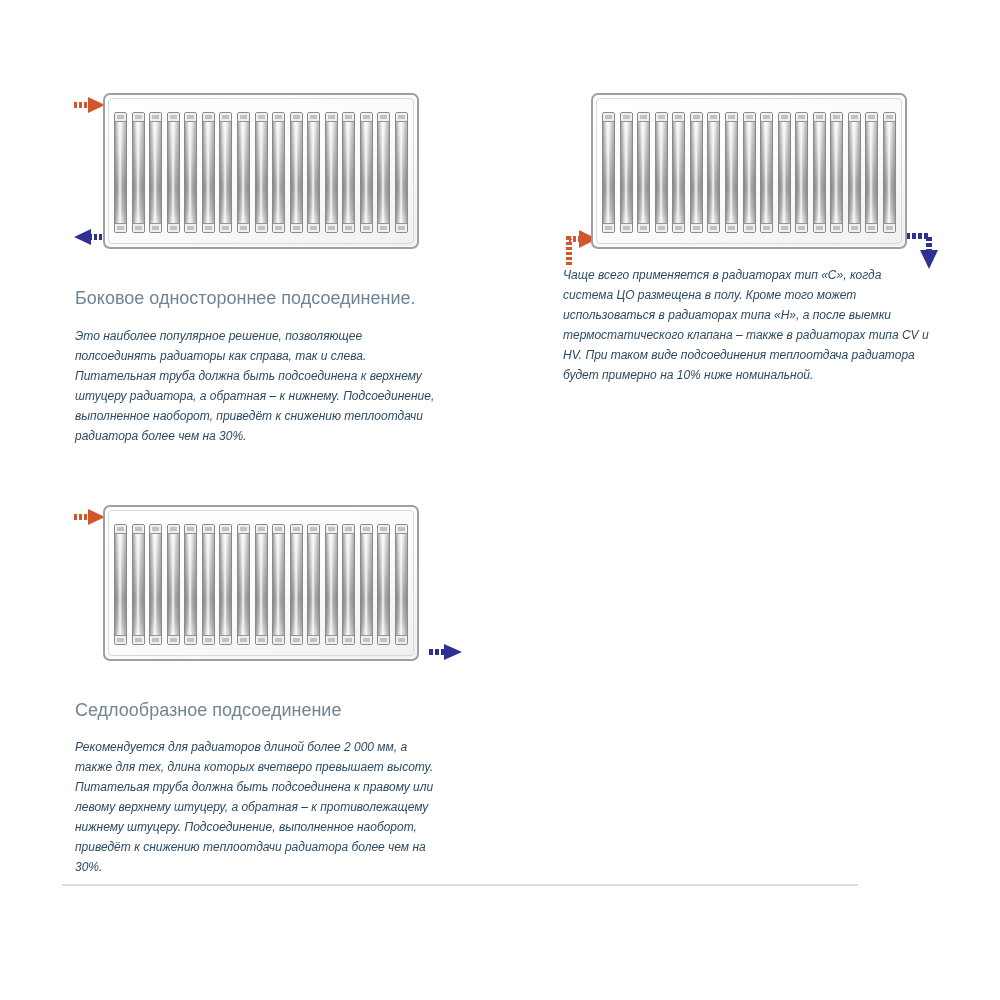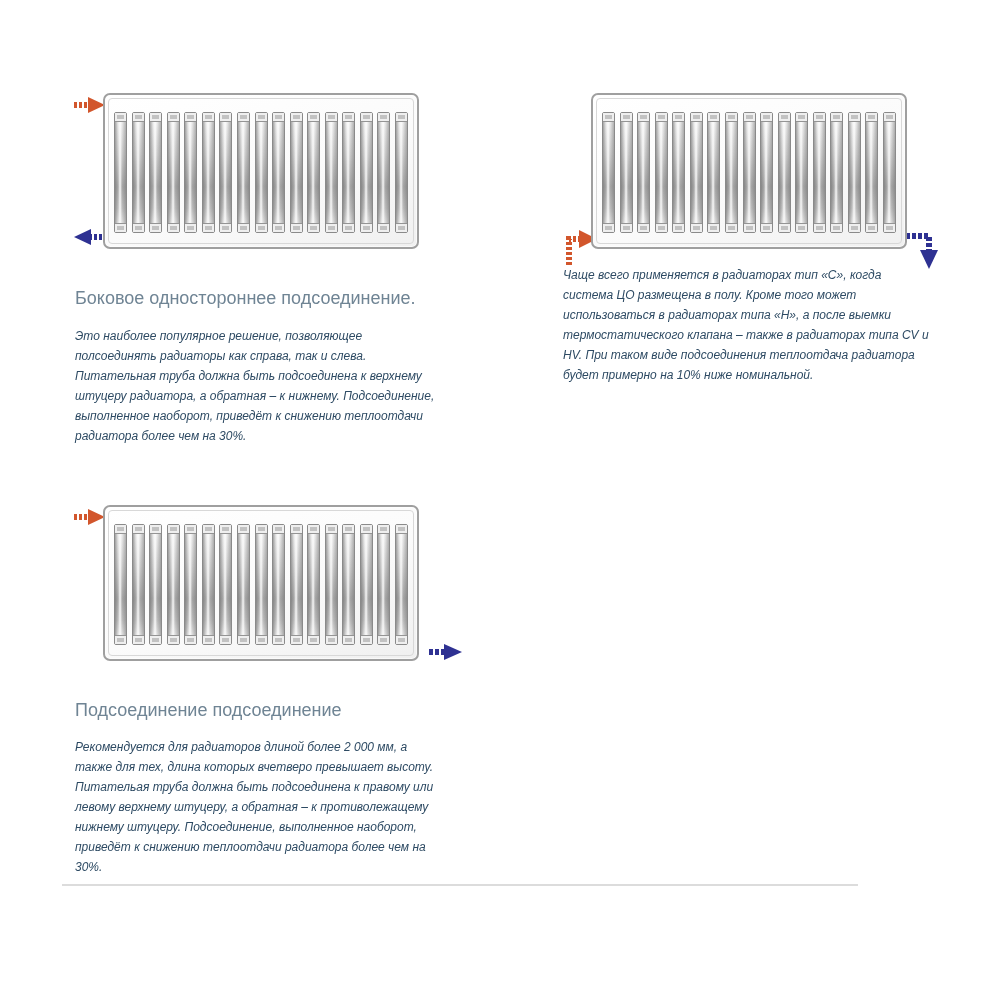--- a/index.html
+++ b/index.html
@@ -204,20 +204,20 @@
               <div class="fin"></div>
               <div class="fin"></div>
               <div class="fin"></div>
               <div class="fin"></div>
               <div class="fin"></div>
               <div class="fin"></div>
               <div class="fin"></div>
             </div>
         </div>
       </div>
-      <h2>Подсоединение подсоединение</h2>
+      <h2>Седлообразное подсоединение</h2>
       <p>Рекомендуется для радиаторов длиной более 2 000 мм, а также для тех, длина которых вчетверо превышает высоту. Питательая труба должна быть подсоединена к правому или левому верхнему штуцеру, а обратная – к противолежащему нижнему штуцеру. Подсоединение, выполненное наоборот, приведёт к снижению теплоотдачи радиатора более чем на 30%.</p>
     </section>
 
   </div>
 
   <hr class="divider">
 </div>
 
 </body></html>

